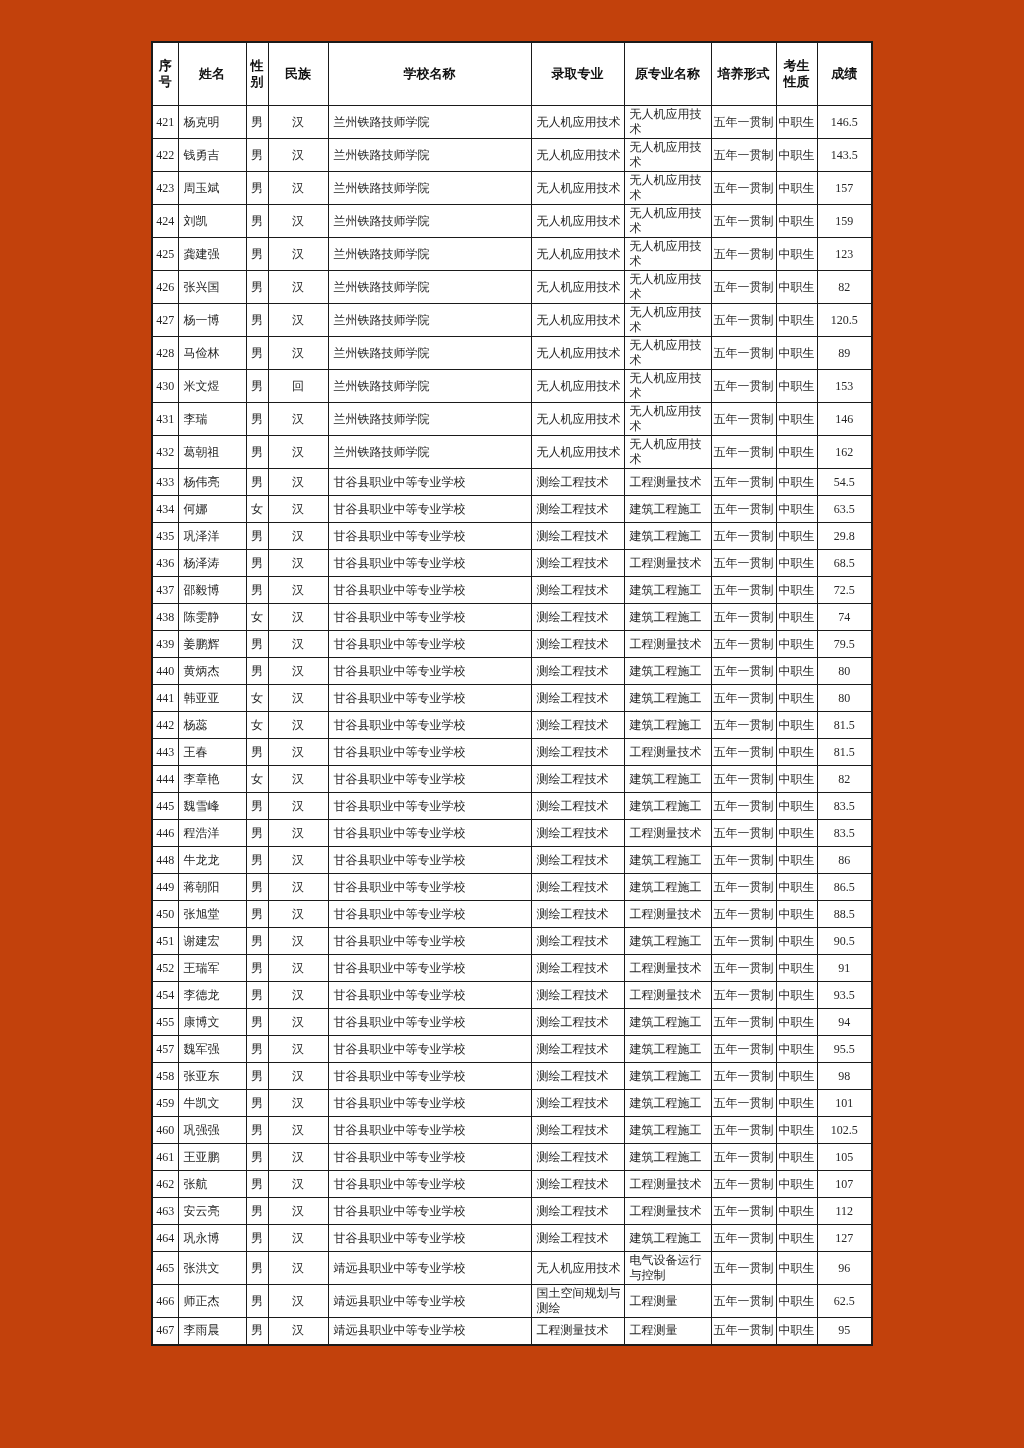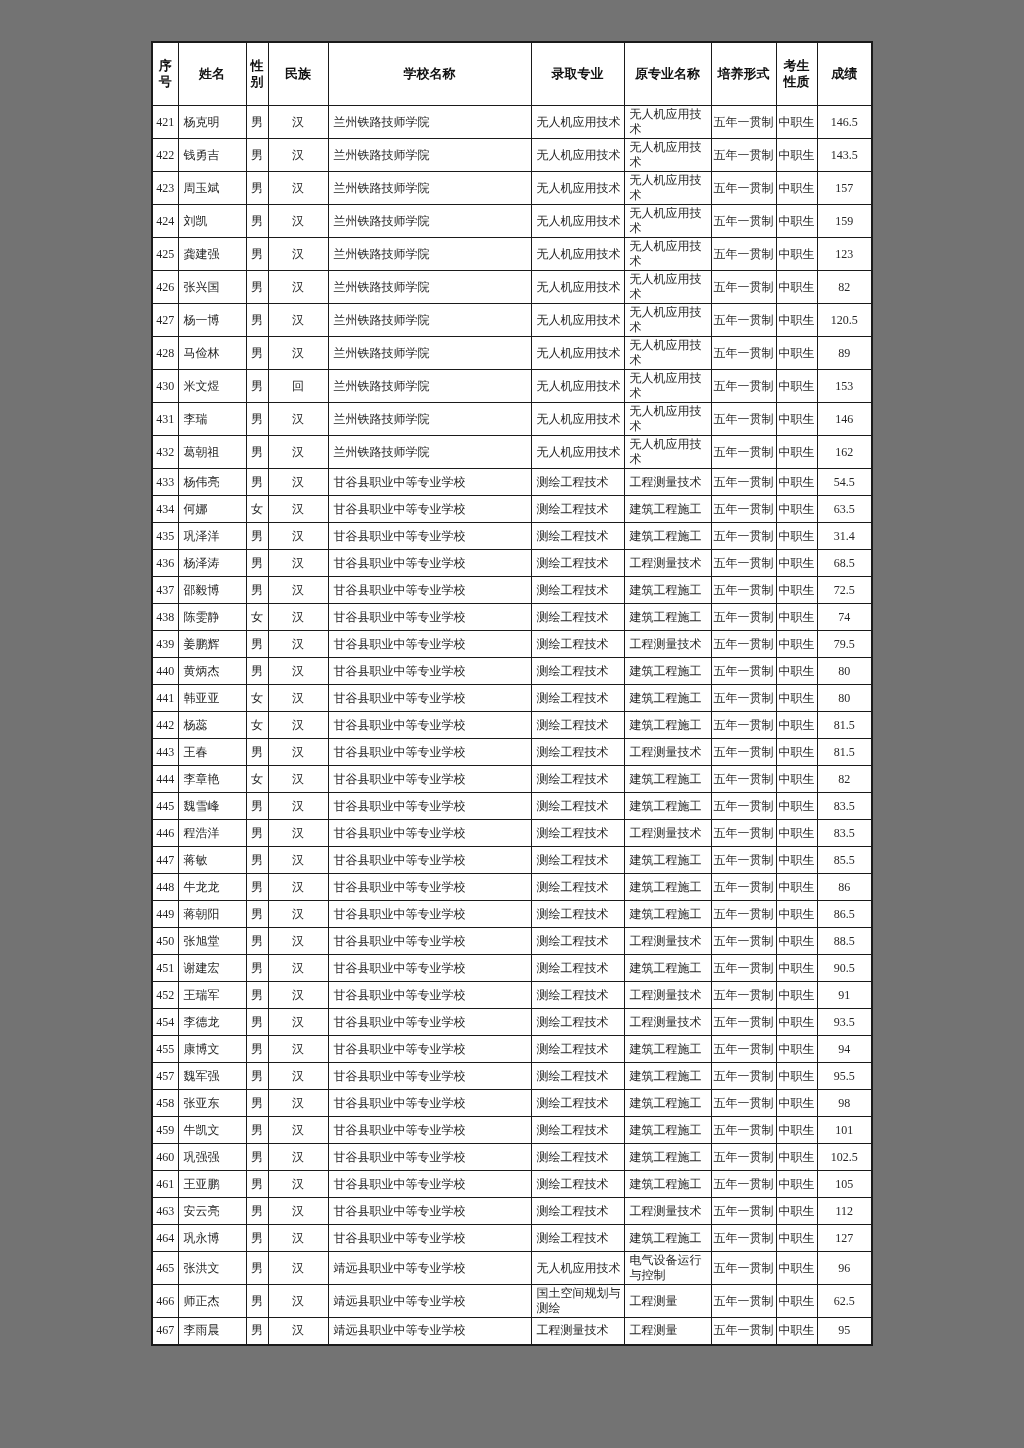--- a/index.html
+++ b/index.html
@@ -4,21 +4,21 @@
 <style>
   html, body {
     margin: 0;
     padding: 0;
     background: #ffffff;
   }
   .page {
     position: relative;
     width: 1024px;
     height: 1448px;
-    background: #737373;
+    background: #c2410c;
     overflow: hidden;
   }
   table.admission {
     position: absolute;
     left: 151px;
     top: 41px;
     width: 720px;
     border-collapse: collapse;
     table-layout: fixed;
     border: 2px solid #1a1a1a;
@@ -246,21 +246,21 @@
         <tr>
           <td class="col-no">435</td>
           <td class="col-name">巩泽洋</td>
           <td class="col-gender">男</td>
           <td class="col-ethnicity">汉</td>
           <td class="col-school">甘谷县职业中等专业学校</td>
           <td class="col-admitted_major">测绘工程技术</td>
           <td class="col-original_major">建筑工程施工</td>
           <td class="col-training_form">五年一贯制</td>
           <td class="col-candidate_type">中职生</td>
-          <td class="col-score">31.4</td>
+          <td class="col-score">29.8</td>
         </tr>
         <tr>
           <td class="col-no">436</td>
           <td class="col-name">杨泽涛</td>
           <td class="col-gender">男</td>
           <td class="col-ethnicity">汉</td>
           <td class="col-school">甘谷县职业中等专业学校</td>
           <td class="col-admitted_major">测绘工程技术</td>
           <td class="col-original_major">工程测量技术</td>
           <td class="col-training_form">五年一贯制</td>
@@ -381,32 +381,20 @@
           <td class="col-gender">男</td>
           <td class="col-ethnicity">汉</td>
           <td class="col-school">甘谷县职业中等专业学校</td>
           <td class="col-admitted_major">测绘工程技术</td>
           <td class="col-original_major">工程测量技术</td>
           <td class="col-training_form">五年一贯制</td>
           <td class="col-candidate_type">中职生</td>
           <td class="col-score">83.5</td>
         </tr>
         <tr>
-          <td class="col-no">447</td>
-          <td class="col-name">蒋敏</td>
-          <td class="col-gender">男</td>
-          <td class="col-ethnicity">汉</td>
-          <td class="col-school">甘谷县职业中等专业学校</td>
-          <td class="col-admitted_major">测绘工程技术</td>
-          <td class="col-original_major">建筑工程施工</td>
-          <td class="col-training_form">五年一贯制</td>
-          <td class="col-candidate_type">中职生</td>
-          <td class="col-score">85.5</td>
-        </tr>
-        <tr>
           <td class="col-no">448</td>
           <td class="col-name">牛龙龙</td>
           <td class="col-gender">男</td>
           <td class="col-ethnicity">汉</td>
           <td class="col-school">甘谷县职业中等专业学校</td>
           <td class="col-admitted_major">测绘工程技术</td>
           <td class="col-original_major">建筑工程施工</td>
           <td class="col-training_form">五年一贯制</td>
           <td class="col-candidate_type">中职生</td>
           <td class="col-score">86</td>
@@ -535,20 +523,32 @@
           <td class="col-no">461</td>
           <td class="col-name">王亚鹏</td>
           <td class="col-gender">男</td>
           <td class="col-ethnicity">汉</td>
           <td class="col-school">甘谷县职业中等专业学校</td>
           <td class="col-admitted_major">测绘工程技术</td>
           <td class="col-original_major">建筑工程施工</td>
           <td class="col-training_form">五年一贯制</td>
           <td class="col-candidate_type">中职生</td>
           <td class="col-score">105</td>
+        </tr>
+        <tr>
+          <td class="col-no">462</td>
+          <td class="col-name">张航</td>
+          <td class="col-gender">男</td>
+          <td class="col-ethnicity">汉</td>
+          <td class="col-school">甘谷县职业中等专业学校</td>
+          <td class="col-admitted_major">测绘工程技术</td>
+          <td class="col-original_major">工程测量技术</td>
+          <td class="col-training_form">五年一贯制</td>
+          <td class="col-candidate_type">中职生</td>
+          <td class="col-score">107</td>
         </tr>
         <tr>
           <td class="col-no">463</td>
           <td class="col-name">安云亮</td>
           <td class="col-gender">男</td>
           <td class="col-ethnicity">汉</td>
           <td class="col-school">甘谷县职业中等专业学校</td>
           <td class="col-admitted_major">测绘工程技术</td>
           <td class="col-original_major">工程测量技术</td>
           <td class="col-training_form">五年一贯制</td>

